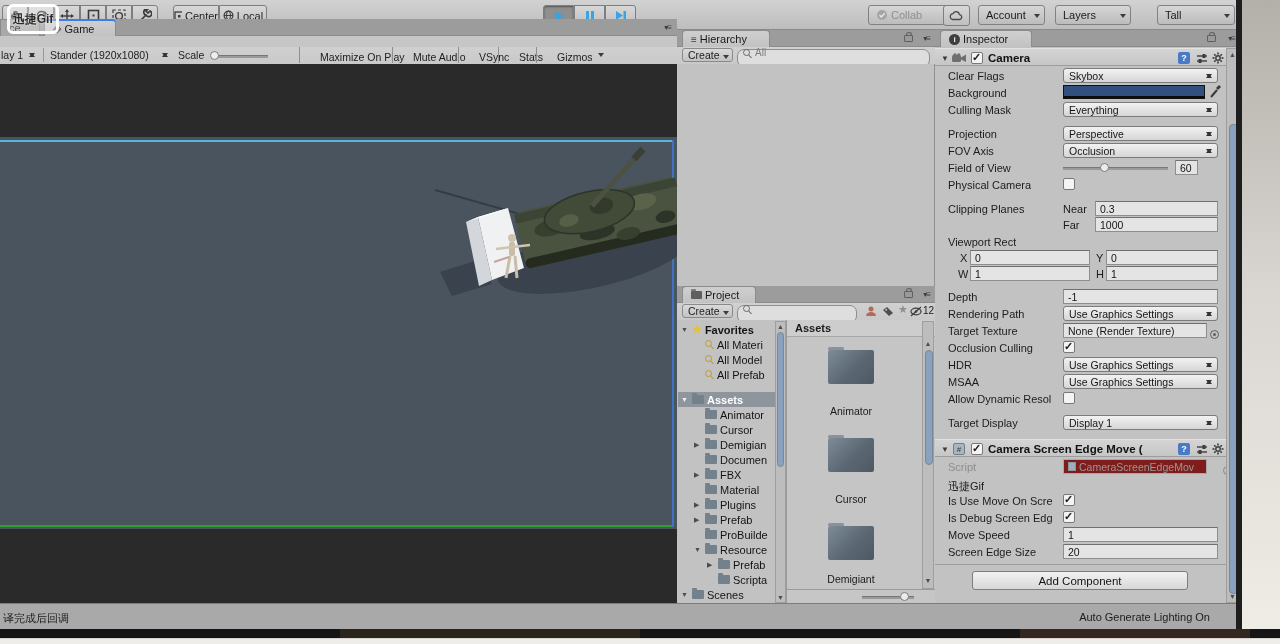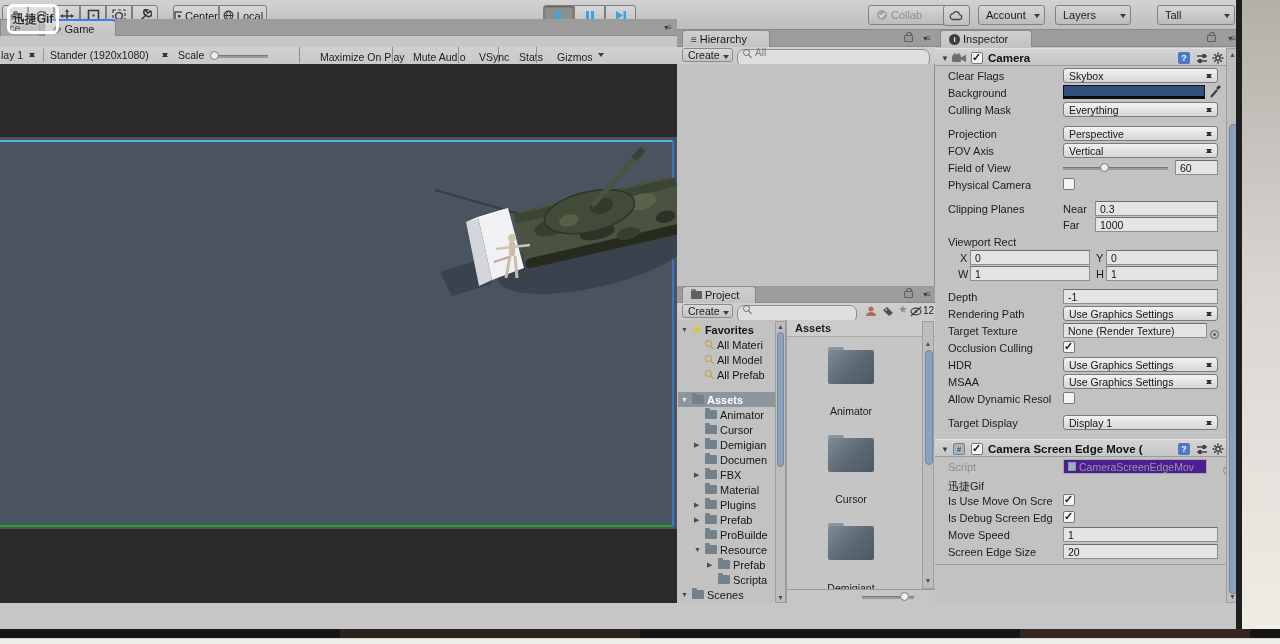--- a/index.html
+++ b/index.html
@@ -54,21 +54,21 @@
   .helpico{width:12px;height:12px;border-radius:2px;background:#4a79c8;color:#fff;font-size:9px;font-weight:bold;
     display:flex;align-items:center;justify-content:center}
   .pick{width:9px;height:9px;border:1.3px solid #5f5f5f;border-radius:50%;position:relative;display:inline-block}
   .pick::after{content:"";position:absolute;left:1.6px;top:1.6px;width:3px;height:3px;border-radius:50%;background:#5f5f5f}
 
   
   .dd{position:absolute;height:15px;background:linear-gradient(#f2f2f2,#d6d6d6);border:1px solid #7b7b7b;
     border-radius:3px;font-size:10.5px;color:#141414;display:flex;align-items:center;padding:0 14px 0 5px;overflow:hidden;white-space:nowrap}
   .tf{position:absolute;height:15px;background:#e4e4e4;border:1px solid #8e8e8e;border-top-color:#6f6f6f;
     font-size:10.5px;color:#141414;display:flex;align-items:center;padding:0 4px;overflow:hidden;white-space:nowrap}
-  .tf.disabled{color:#999;background:#4c1d95;border-color:#a8a8a8}
+  .tf.disabled{color:#999;background:#7f1d1d;border-color:#a8a8a8}
   .chk{position:absolute;width:12px;height:12px;background:#f4f4f4;border:1px solid #787878;border-radius:2px}
   .chk.on::after{content:"✓";position:absolute;left:0;top:-2px;font-size:11px;color:#1e1e1e;font-weight:bold}
   .ilabel{position:absolute;font-size:11px;color:#1c1c1c;white-space:nowrap;overflow:hidden}
   .ilabel.gray{color:#8d8d8d}
   .comphead{position:absolute;left:935px;width:291px;height:18px;background:linear-gradient(#d4d4d4,#c6c6c6);
     border-top:1px solid #e2e2e2;border-bottom:1px solid #9c9c9c}
   .slider-track{position:absolute;height:3px;background:#9a9a9a;border-top:1px solid #777}
   .slider-thumb{position:absolute;width:9px;height:9px;border-radius:50%;background:#ececec;border:1px solid #7c7c7c}
   .trow{position:absolute;left:678px;width:97px;height:15px;display:flex;align-items:center;gap:3px;
     font-size:11px;color:#141414;padding-left:14px;white-space:nowrap;overflow:hidden}
@@ -453,21 +453,21 @@
   <div class="abs" style="left:786px;top:320px;width:149px;height:283px;background:#c5c5c5;border-left:1px solid #9a9a9a">
     <div class="abs" style="left:0;top:0;width:149px;height:17px;background:#cdcdcd;border-bottom:1px solid #a8a8a8;
       font-size:11px;font-weight:bold;color:#1a1a1a;padding:2px 0 0 8px">
       <span>Assets</span>
     </div>
     <div class="bigfolder" style="left:41px;top:30px"></div>
     <div class="flabel" style="left:19px;top:85px"><span>Animator</span></div>
     <div class="bigfolder" style="left:41px;top:118px"></div>
     <div class="flabel" style="left:19px;top:173px"><span>Cursor</span></div>
     <div class="bigfolder" style="left:41px;top:206px"></div>
-    <div class="flabel" style="left:19px;top:262px"><span>Demigiant</span></div>
+    <div class="flabel" style="left:19px;top:253px"><span>Demigiant</span></div>
     <div class="sbtrack" style="left:135px;top:1px;width:12px;height:268px">
       <span class="sbarrow" style="top:18px">▲</span>
       <div class="sbthumb" style="left:1.5px;top:28px;width:8px;height:115px"></div>
       <span class="sbarrow" style="bottom:4px">▼</span>
     </div>
     <div class="abs" style="left:0;top:269px;width:149px;height:14px;background:#c6c6c6;border-top:1px solid #9a9a9a">
       <div class="slider-track" style="left:75px;top:6px;width:52px"></div>
       <div class="slider-thumb" style="left:113px;top:2px"></div>
     </div>
   </div>
@@ -539,28 +539,28 @@
       </div>
 
   <span class="ilabel" style="left:948px;top:128px">Projection</span>
   <div class="dd" style="left:1063px;top:126px;width:155px">
         <span>Perspective</span>
         <span class="dda"></span>
       </div>
 
   <span class="ilabel" style="left:948px;top:145px">FOV Axis</span>
   <div class="dd" style="left:1063px;top:143px;width:155px">
-        <span>Vertical</span>
+        <span>Occlusion</span>
         <span class="dda"></span>
       </div>
 
   <span class="ilabel" style="left:948px;top:162px">Field of View</span>
   <div class="slider-track" style="left:1063px;top:167px;width:105px"></div>
   <div class="slider-thumb" style="left:1100px;top:163px"></div>
-  <div class="tf" style="left:1175px;top:160px;width:43px">
+  <div class="tf" style="left:1175px;top:160px;width:23px">
         <span>60</span>
       </div>
 
   <span class="ilabel" style="left:948px;top:179px">Physical Camera</span>
   <span class="chk" style="left:1063px;top:178px"></span>
 
   <span class="ilabel" style="left:948px;top:203px">Clipping Planes</span>
   <span class="ilabel" style="left:1063px;top:203px">Near</span>
   <div class="tf" style="left:1095px;top:201px;width:123px">
         <span>0.3</span>
@@ -673,29 +673,38 @@
   <span class="ilabel" style="left:948px;top:529px">Move Speed</span>
   <div class="tf" style="left:1063px;top:527px;width:155px">
         <span>1</span>
       </div>
   <span class="ilabel" style="left:948px;top:546px">Screen Edge Size</span>
   <div class="tf" style="left:1063px;top:544px;width:155px">
         <span>20</span>
       </div>
 
   <div class="abs" style="left:935px;top:564px;width:291px;height:1px;background:#9c9c9c"></div>
+  <div class="abs" style="left:972px;top:571px;width:216px;height:19px;background:linear-gradient(#f2f2f2,#d8d8d8);
+    border:1px solid #7e7e7e;border-radius:3px;display:flex;align-items:center;justify-content:center;
+    font-size:11.5px;color:#141414">
+    <span>Add Component</span>
+  </div>
 
   
   <div class="sbtrack" style="left:1226px;top:48px;width:13px;height:555px">
     <span class="sbarrow" style="top:2px">▲</span>
     <div class="sbthumb" style="left:1.5px;top:75px;width:9px;height:470px"></div>
     <span class="sbarrow" style="bottom:2px">▼</span>
   </div>
 
   
+  <div id="statusbar">
+    <span class="abs" style="left:3px;top:7px">译完成后回调</span>
+    <span class="abs" style="right:32px;top:7px">Auto Generate Lighting On</span>
+  </div>
 
 </div>
 
 <div id="winedge"></div>
 <div id="deskright"></div>
 
 <div id="darkstrip">
   <div class="abs" style="left:340px;top:0;width:300px;height:9px;background:#3a2e22;opacity:.6"></div>
   <div class="abs" style="left:1020px;top:0;width:230px;height:9px;background:#4a3326;opacity:.6"></div>
 </div>

